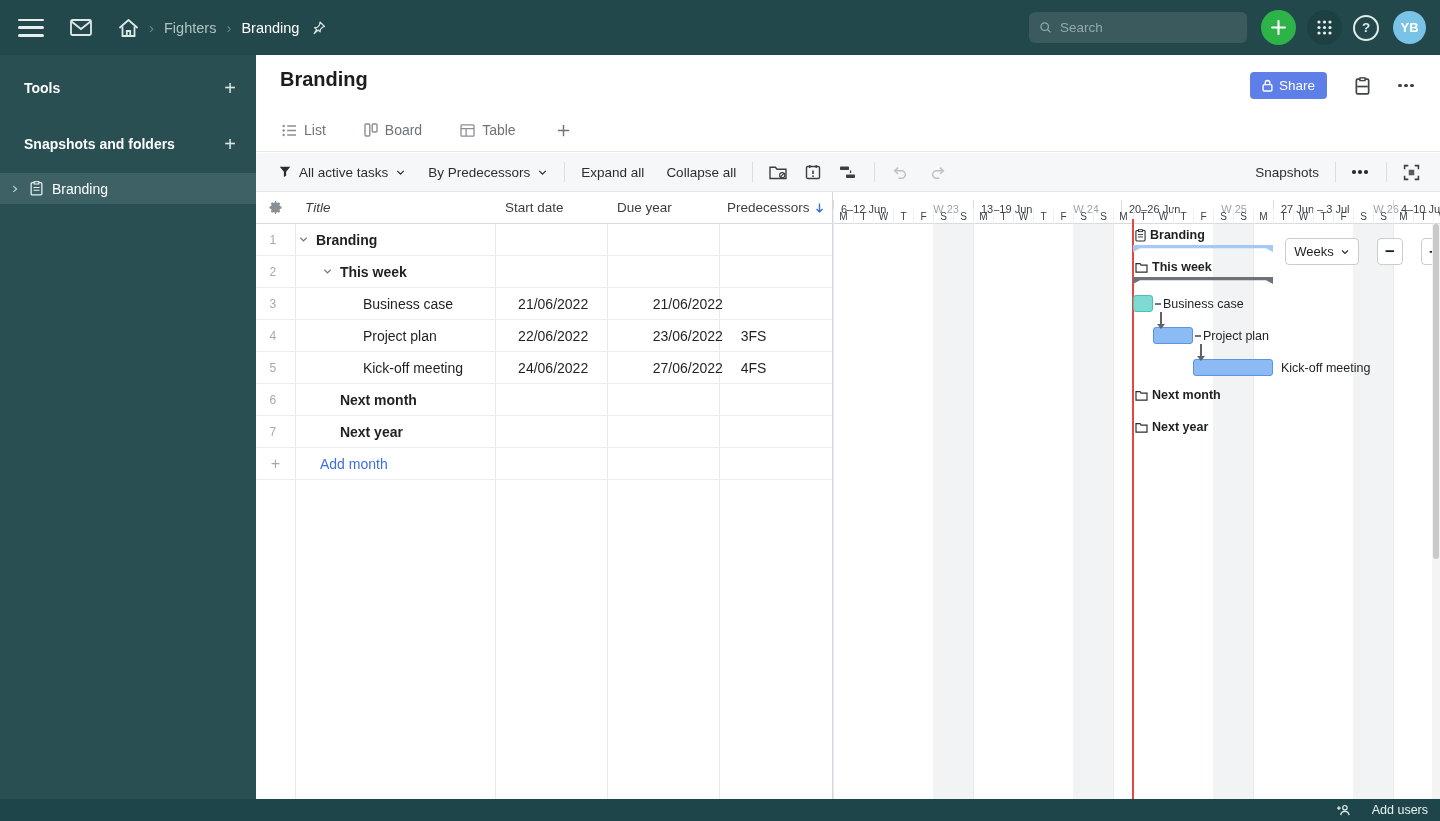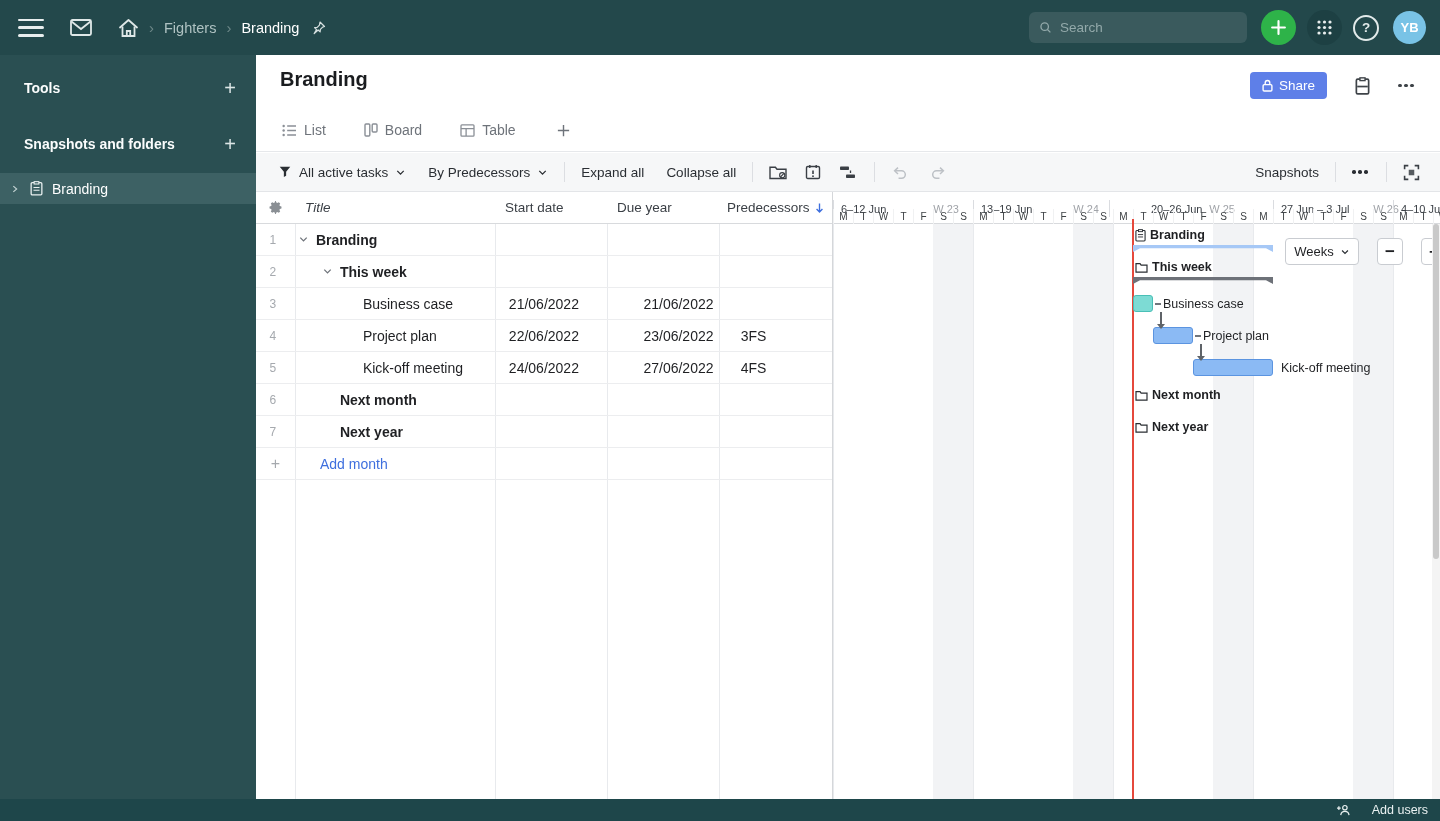--- a/index.html
+++ b/index.html
@@ -73,21 +73,21 @@
   .t-head { position:absolute; left:0; top:0; width:100%; height:32px; border-bottom:1px solid #D8DADD; display:flex; align-items:center; font-size:13.5px; color:#3A3F45; background:#fff; z-index:2; }
   .t-head .c-num { width:39px; display:flex; justify-content:center; color:#8A8F94; }
   .t-head .c-title { width:200px; padding-left:10px;font-style:italic; }
   .t-head .c-start { width:112px; padding-left:10px; }
   .t-head .c-due { width:112px; padding-left:10px; }
   .t-head .c-pred { width:113px; padding-left:8px; display:flex; align-items:center; gap:4px; }
   .rows { position:absolute; left:0; top:32px; width:100%; }
   .t-row { display:flex; height:32px; border-bottom:1px solid #ECEDEF; align-items:center; font-size:14px; color:#1F2023; background:transparent; }
   .t-row .rc-num { width:39px; text-align:center; font-size:12px; color:#A5A9AE; }
   .t-row .rc-title { width:200px; display:flex; align-items:center; overflow:hidden; white-space:nowrap; }
-  .t-row .rc-start,.t-row .rc-due { width:112px; text-align:center; padding-right:10px;margin-left:36px; }
+  .t-row .rc-start,.t-row .rc-due { width:112px; text-align:right; padding-right:10px;margin-left:36px; }
   .t-row .rc-pred { width:113px; padding-left:8px; }
   .t-row.bold .rc-title { font-weight:bold; }
   .row-chev { display:inline-flex; margin-right:4px; cursor:pointer; }
   .addtask-row { display:flex; height:32px; align-items:center; border-bottom:1px solid #ECEDEF; }
   .addtask-row .plus { width:39px; text-align:center; color:#A5A9AE; font-size:16px; }
   .addtask-link { color:#3E6FDE; font-size:14px; padding-left:25px; cursor:pointer; }
 
   
   .gantt-pane { position:absolute; left:576px; top:0; width:608px; height:100%; border-left:1px solid #D5D7DA; overflow:hidden; background:#fff; }
   .tl-week-row { position:absolute; left:0; top:0; width:100%; height:17px;margin-top:8px; }
@@ -451,21 +451,21 @@
     <div class="gantt-pane">
       <div class="tl-week-row" id="tl-weeks">
           <div class="tl-week" style="left: 0px; width: 140px;">
             <span class="rng">6–12 Jun</span>
             <span class="wnum">W 23</span>
           </div>
           <div class="tl-week" style="left: 140px; width: 140px;">
             <span class="rng">13–19 Jun</span>
             <span class="wnum">W 24</span>
           </div>
-          <div class="tl-week" style="left: 276px; width: 140px; padding-left: 34px;">
+          <div class="tl-week" style="left: 288px; width: 140px;">
             <span class="rng">20–26 Jun</span>
             <span class="wnum">W 25</span>
           </div>
           <div class="tl-week" style="left: 440px; width: 140px;">
             <span class="rng">27 Jun – 3 Jul</span>
             <span class="wnum">W 26</span>
           </div>
           <div class="tl-week" style="left: 560px; width: 140px;">
             <span class="rng">4–10 Jul</span>
             <span class="wnum"></span>

